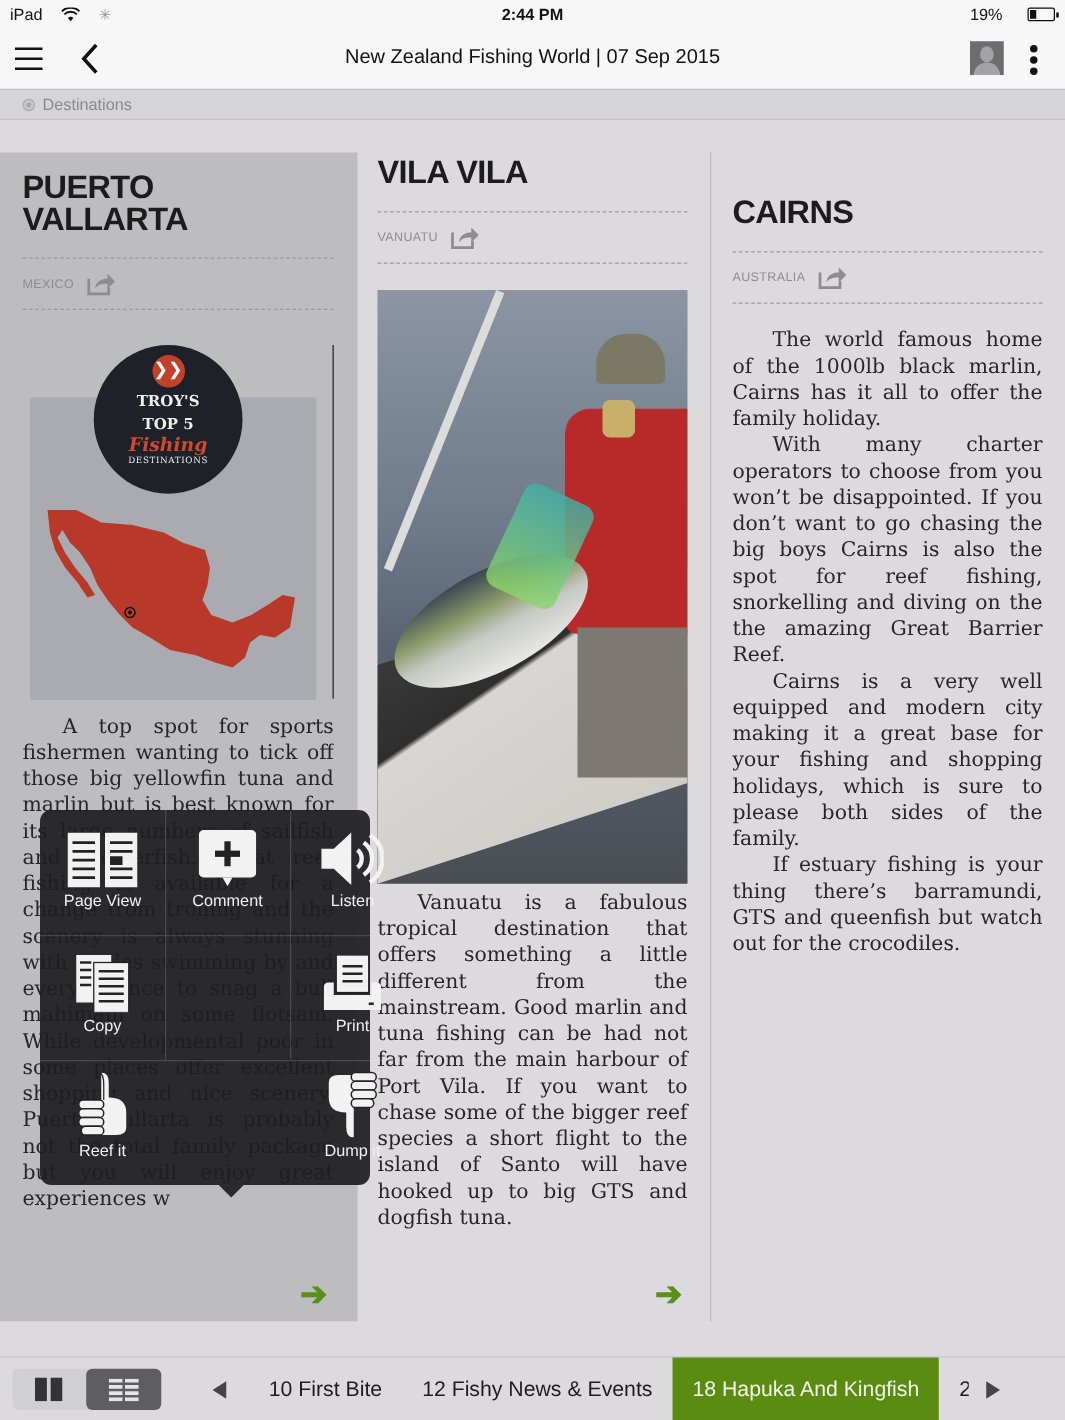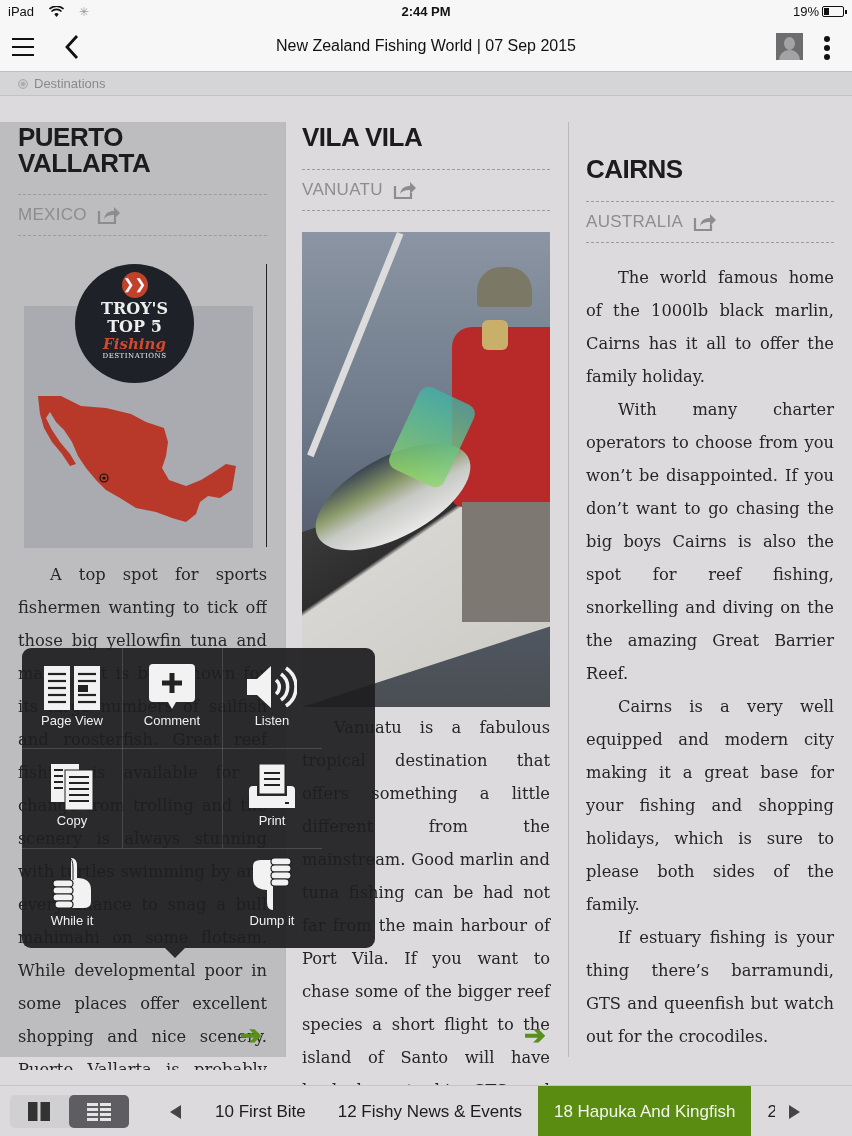--- a/index.html
+++ b/index.html
@@ -3,21 +3,21 @@
 <meta charset="utf-8">
 <style>
   * { box-sizing: border-box; margin: 0; padding: 0; }
   html, body { width: 852px; height: 1136px; overflow: hidden; background: #dcdadd; }
   body { position: relative; font-family: "Liberation Sans", sans-serif; color: #222; }
 
   
   .statusbar { position: absolute; top: 0; left: 0; width: 852px; height: 24px; background: #f7f7f8; font-size: 13px; color: #111; }
   .statusbar .left { position: absolute; left: 8px; top: 4px; display: flex; align-items: center; gap: 15px; }
   .statusbar .center { position: absolute; left: 0; right: 0; top: 4px; text-align: center; font-weight: bold; }
-  .statusbar .right { position: absolute; right: 8px; top: 4px; display: flex; align-items: center; gap: 3px; }
+  .statusbar .right { position: absolute; right: 8px; top: 4px; display: flex; align-items: center; gap: 20px; }
   .battery { width: 22px; height: 11px; border: 1px solid #111; border-radius: 2px; position: relative; }
   .battery::after { content: ""; position: absolute; right: -4px; top: 3px; width: 2px; height: 4px; background: #111; }
   .battery .lvl { position: absolute; left: 1px; top: 1px; bottom: 1px; width: 5px; background: #111; }
 
   
   .navbar { position: absolute; top: 24px; left: 0; width: 852px; height: 48px; background: #f7f7f8; border-bottom: 1px solid #bfbfc2; }
   .navbar .title { position: absolute; left: 0; right: 0; top: 13px; text-align: center; font-size: 16px; color: #111; }
   .hamburger { position: absolute; left: 12px; top: 14px; width: 22px; height: 18px; cursor: pointer; }
   .hamburger span { display: block; height: 2px; background: #111; margin-bottom: 6px; }
   .back { position: absolute; left: 64px; top: 10px; font-size: 28px; color: #111; cursor: pointer; line-height: 1; }
@@ -29,48 +29,48 @@
 
   
   .section-bar { position: absolute; top: 72px; left: 0; width: 852px; height: 24px; background: #d5d4d7; border-bottom: 1px solid #c2c1c4; font-size: 13px; color: #8a898c; }
   .section-bar .dot { position: absolute; left: 18px; top: 7px; width: 10px; height: 10px; border-radius: 50%; border: 1px solid #aaa; background: #c9c8cb; }
   .section-bar .dot::after { content: ""; position: absolute; left: 2px; top: 2px; width: 4px; height: 4px; border-radius: 50%; background: #aaa; }
   .section-bar .label { position: absolute; left: 34px; top: 4px; }
 
   
   .page { position: absolute; top: 97px; left: 0; width: 852px; height: 988px; background: #dcdadd; }
   .col { position: absolute; top: 25px; }
-  .col-1 { left: 0; width: 285px; height: 935px; background: #bdbcbf; padding: 0 18px; }
+  .col-1 { left: 0; width: 285px; height: 935px; background: #bdbcbf; padding: 12px 18px; }
   .col-2 { left: 302px; width: 248px; }
   .col-3 { left: 586px; width: 248px; margin-top: 32px; }
   .vrule { position: absolute; top: 25px; width: 1px; height: 935px; background: #b9b8bb; }
   .heading { font-family: "Liberation Sans", sans-serif; font-weight: bold; font-size: 26px; line-height: 26px; color: #1c1c1c; letter-spacing: -0.5px; padding-top: 2px; }
   .dash { border-top: 1px dashed #9c9b9e; height: 0; }
-  .meta { display: flex; align-items: center; height: 40px; font-size: 17px; color: #8d8c8f; letter-spacing: 0.3px; }
+  .meta { display: flex; align-items: center; height: 40px; font-size: 10px; color: #8d8c8f; letter-spacing: 0.3px; }
   .share-icon { margin-left: 10px; width: 24px; height: 20px; cursor: pointer; }
-  .body-text { font-family: "DejaVu Serif", serif; font-size: 16.3px; line-height: 33px; color: #262626; text-align: justify; }
+  .body-text { font-family: "DejaVu Serif", serif; font-size: 16.3px; line-height: 21px; color: #262626; text-align: justify; }
   .body-text p { text-indent: 32px; }
   .arrow { position: absolute; color: #58901a; font-size: 26px; font-weight: bold; cursor: pointer; }
 
   
   .fig-mexico { position: relative; height: 290px; margin-top: 28px; }
   .fig-mexico .bg { position: absolute; left: 6px; top: 42px; width: 229px; height: 242px; background: #a9abb1; }
   .fig-mexico .rule { position: absolute; right: 0; top: 0; width: 1.5px; height: 283px; background: #222; }
   .badge { position: absolute; left: 57px; top: 0; width: 119px; height: 119px; border-radius: 50%; background: #1e2128; text-align: center; color: #eee; font-family: "DejaVu Serif", serif; }
   .badge .chev { width: 26px; height: 26px; border-radius: 50%; background: #c2412a; margin: 8px auto 2px; color: #fff; font-size: 14px; line-height: 24px; }
-  .badge .t1 { font-size: 16px; font-weight: bold; line-height: 18px; }
+  .badge .t1 { font-size: 12px; font-weight: bold; line-height: 18px; }
   .badge .t2 { font-size: 15px; color: #d04a2f; font-style: italic; font-weight: bold; line-height: 16px; }
   .badge .t3 { font-size: 7px; letter-spacing: 0.5px; }
 
   
   .photo { width: 248px; height: 475px; margin-top: 28px; position: relative; overflow: hidden;
     background: linear-gradient(180deg, #8b95a3 0%, #6e7a8a 40%, #596373 60%, #4a4e54 100%); }
 
   
-  .popup { position: absolute; left: 22px; top: 648px; width: 353px; height: 300px; background: rgba(30,30,32,0.93); border-radius: 9px; }
+  .popup { position: absolute; left: 32px; top: 648px; width: 264px; height: 300px; background: rgba(30,30,32,0.93); border-radius: 9px; }
   .popup::after { content: ""; position: absolute; left: 143px; bottom: -10px; border-left: 10px solid transparent; border-right: 10px solid transparent; border-top: 10px solid rgba(30,30,32,0.93); }
   .pcell { position: absolute; width: 100px; height: 100px; color: #f0f0f0; text-align: center; font-size: 13px; cursor: pointer; }
   .pcell .ic { height: 62px; display: flex; align-items: flex-end; justify-content: center; }
   .pcell .lb { margin-top: 3px; }
   .pline-h { position: absolute; left: 0; width: 300px; height: 1px; background: rgba(255,255,255,0.15); }
   .pline-v { position: absolute; top: 0; width: 1px; height: 200px; background: rgba(255,255,255,0.15); }
 
   
   .toolbar { position: absolute; left: 0; top: 1085px; width: 852px; height: 51px; background: #dcdadd; border-top: 1px solid #c6c5c8; }
   .seg { position: absolute; left: 10px; top: 9px; width: 119px; height: 33px; border-radius: 5px; background: #d0cfd2; }
@@ -328,21 +328,21 @@
           <path d="M20 0 Q26 0 26 8 L26 20 Q40 20 40 32 L40 44 Q40 50 32 50 L20 50 Z" fill="#f2f2f2"></path>
           <path d="M18 0 Q22 0 22 10 L22 22" stroke="#222" stroke-width="1" fill="none"></path>
           <g fill="#f2f2f2" stroke="#222" stroke-width="1.2">
             <rect x="2" y="22" width="20" height="7" rx="3.5"></rect>
             <rect x="2" y="29" width="20" height="7" rx="3.5"></rect>
             <rect x="2" y="36" width="20" height="7" rx="3.5"></rect>
             <rect x="4" y="43" width="18" height="7" rx="3.5"></rect>
           </g>
         </svg>
     </div>
-    <div class="lb">While it</div>
+    <div class="lb">Reef it</div>
   </div>
 
   <div class="pcell" style="left:200px;top:200px;">
     <div class="ic">
       <svg width="42" height="54" viewBox="0 0 42 54">
           <path d="M22 54 Q16 54 16 46 L16 34 Q2 34 2 22 L2 10 Q2 4 10 4 L22 4 Z" fill="#f2f2f2"></path>
           <g fill="#f2f2f2" stroke="#222" stroke-width="1.2">
             <rect x="20" y="2" width="20" height="7" rx="3.5"></rect>
             <rect x="20" y="9" width="20" height="7" rx="3.5"></rect>
             <rect x="20" y="16" width="20" height="7" rx="3.5"></rect>

